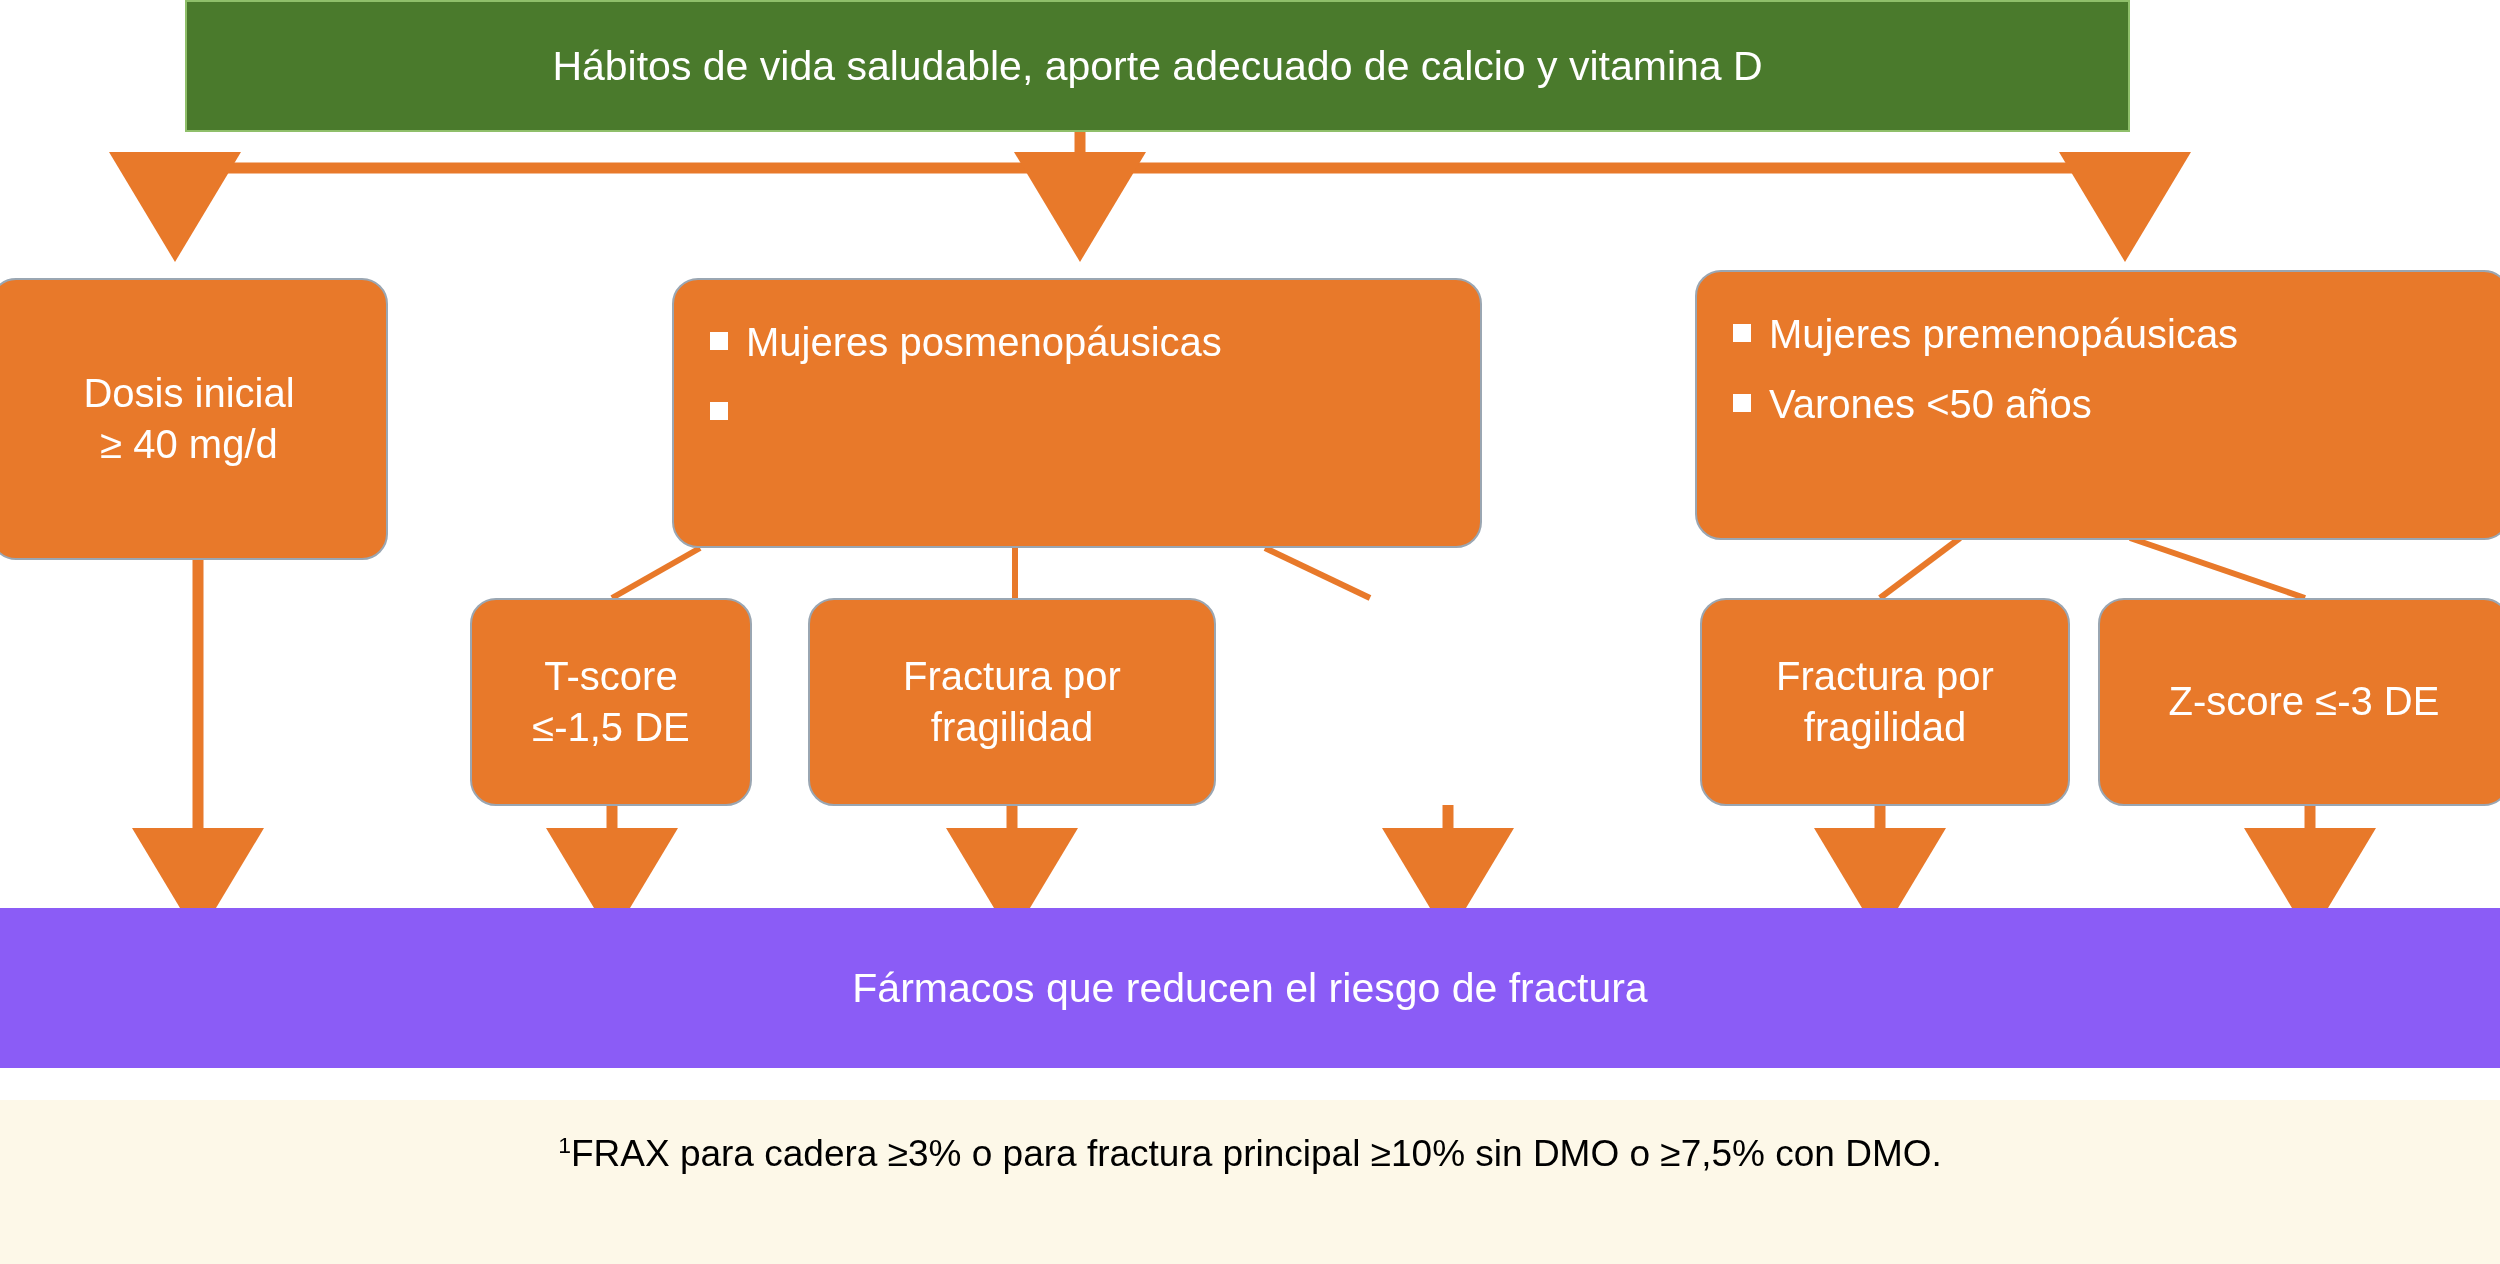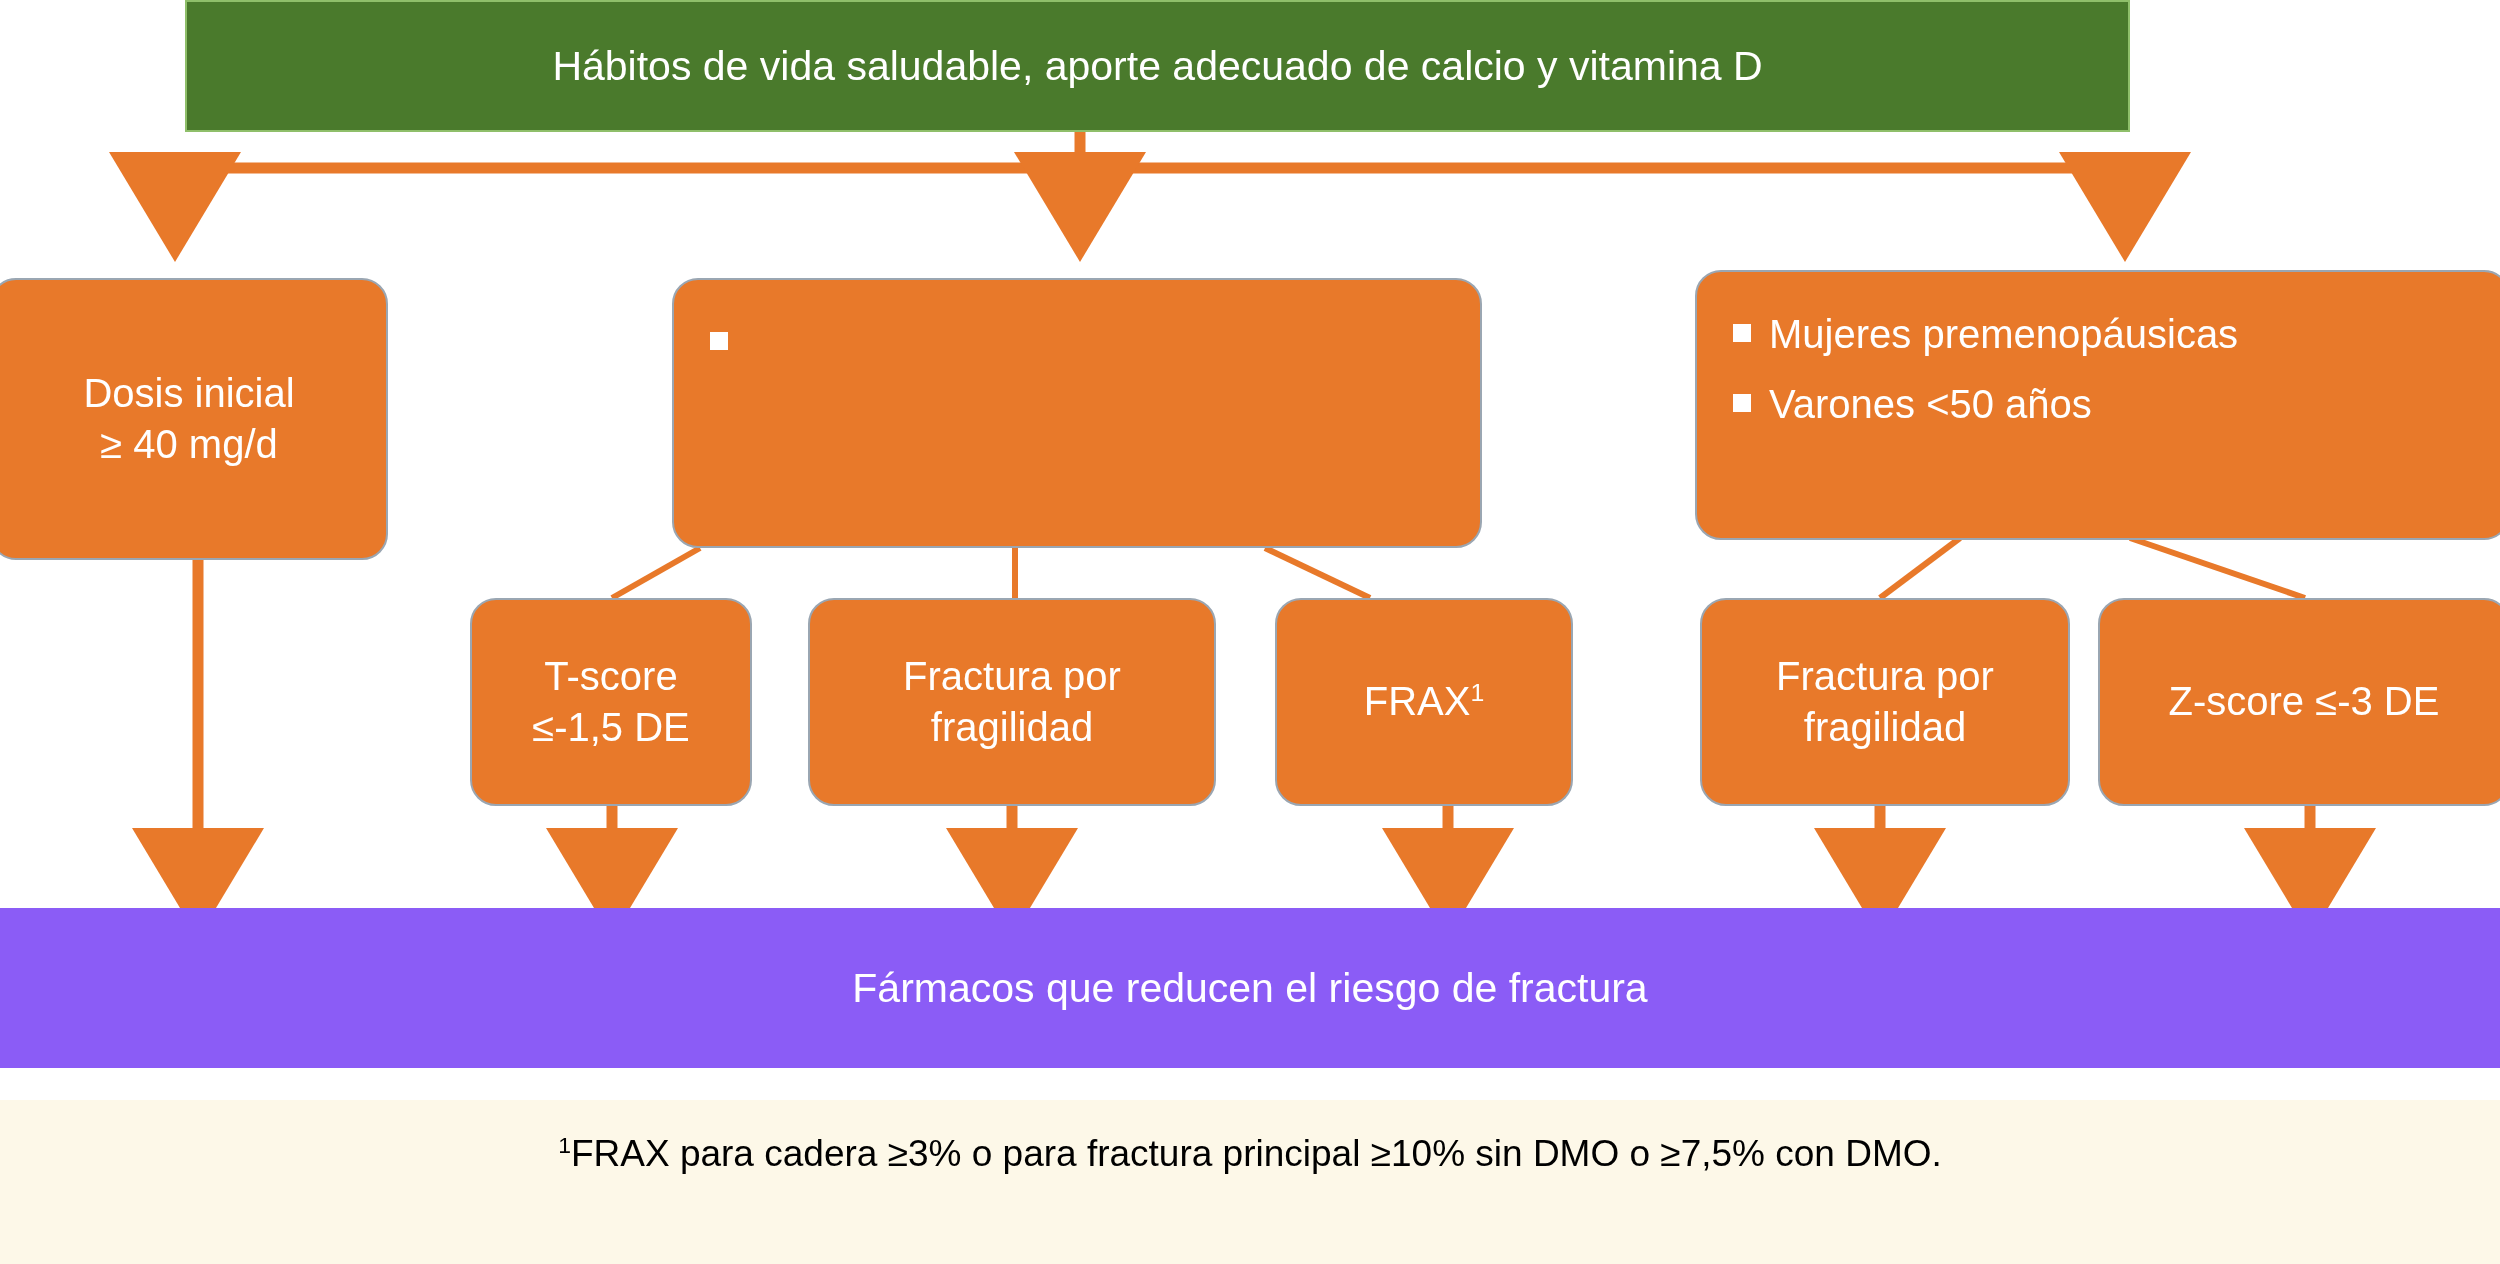--- a/index.html
+++ b/index.html
@@ -135,20 +135,24 @@
   </div>
 
   <div class="node orange" style="left:-10px; top:278px; width:398px; height:282px; flex-direction:column;">
     <div>Dosis  inicial</div>
     <div>≥ 40 mg/d</div>
   </div>
 
   <div class="node orange bulleted" style="left:672px; top:278px; width:810px; height:270px;">
     <div class="bullet-row">
       <span class="bullet-mark"></span>
+      <span class="bullet-text">Mujeres posmenopáusicas</span>
+    </div>
+    <div class="bullet-row">
+      <span class="bullet-mark"></span>
     </div>
   </div>
 
   <div class="node orange bulleted" style="left:1695px; top:270px; width:815px; height:270px;">
     <div class="bullet-row">
       <span class="bullet-mark"></span>
       <span class="bullet-text">Mujeres premenopáusicas</span>
     </div>
     <div class="bullet-row">
       <span class="bullet-mark"></span>
@@ -161,25 +165,20 @@
   <div class="node orange" style="left:470px; top:598px; width:282px; height:208px; flex-direction:column;">
     <div>T-score</div>
     <div>≤-1,5 DE</div>
   </div>
 
   <div class="node orange" style="left:808px; top:598px; width:408px; height:208px; flex-direction:column;">
     <div>Fractura por</div>
     <div>fragilidad</div>
   </div>
 
-  <div class="node orange" style="left:1275px; top:598px; width:298px; height:208px;">
-    <div>
-      <span>FRAX</span><sup>1</sup>
-    </div>
-  </div>
 
   <div class="node orange" style="left:1700px; top:598px; width:370px; height:208px; flex-direction:column;">
     <div>Fractura por</div>
     <div>fragilidad</div>
   </div>
 
   <div class="node orange" style="left:2098px; top:598px; width:412px; height:208px;">
     <span>Z-score ≤-3 DE</span>
   </div>
 

